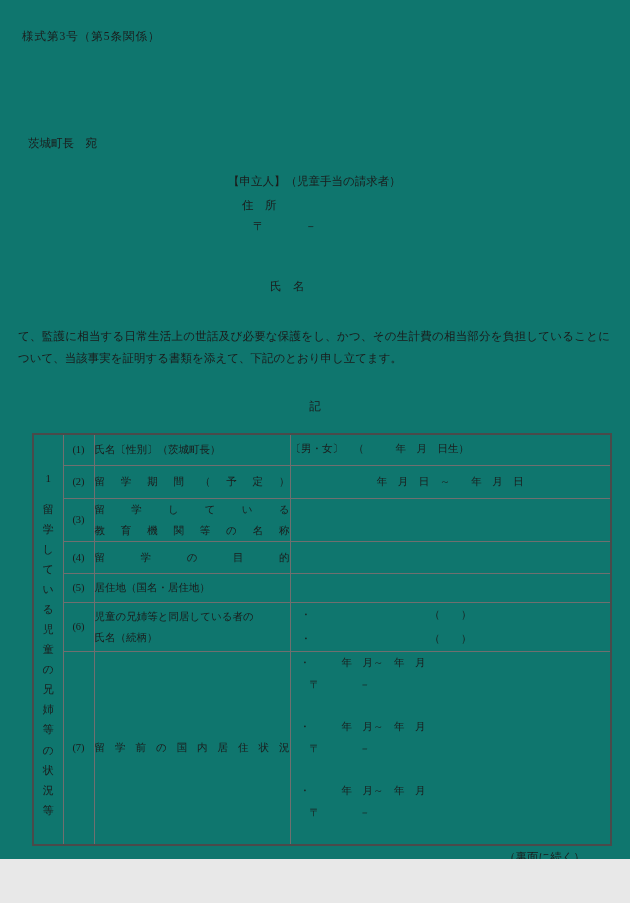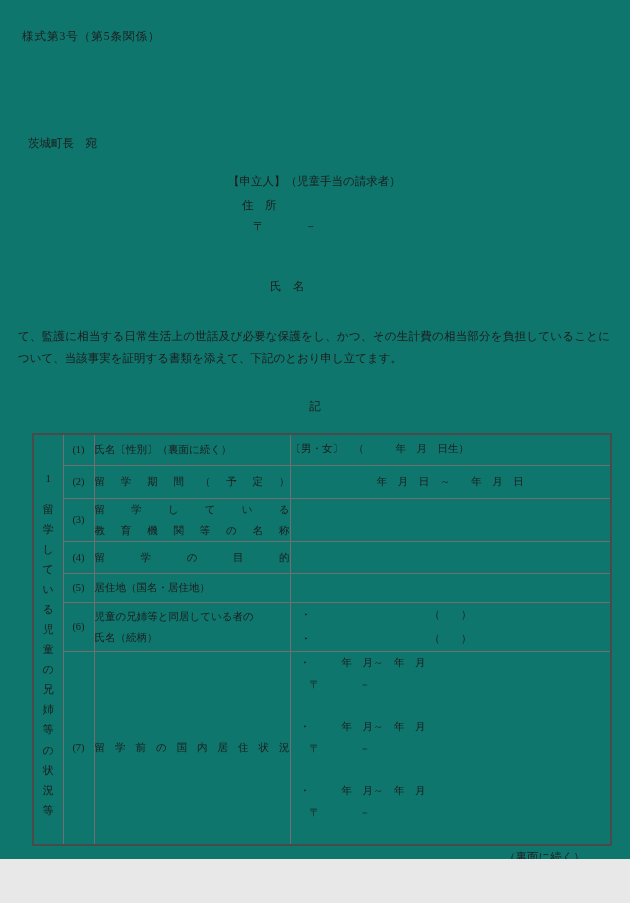--- a/index.html
+++ b/index.html
@@ -99,21 +99,21 @@
               <span>兄</span>
               <span>姉</span>
               <span>等</span>
               <span>の</span>
               <span>状</span>
               <span>況</span>
               <span>等</span>
             </div>
       </td>
       <td class="num-cell">(1)</td>
-      <td class="label-cell">氏名〔性別〕（裏面に続く）</td>
+      <td class="label-cell">氏名〔性別〕（茨城町長）</td>
       <td class="val-cell v-right">〔男・女〕　（　　　年　月　日生）</td>
     </tr>
     <tr class="r2">
       <td class="num-cell">(2)</td>
       <td class="label-cell">
             <div class="char-just">
               <span>留</span>
               <span>学</span>
               <span>期</span>
               <span>間</span>

